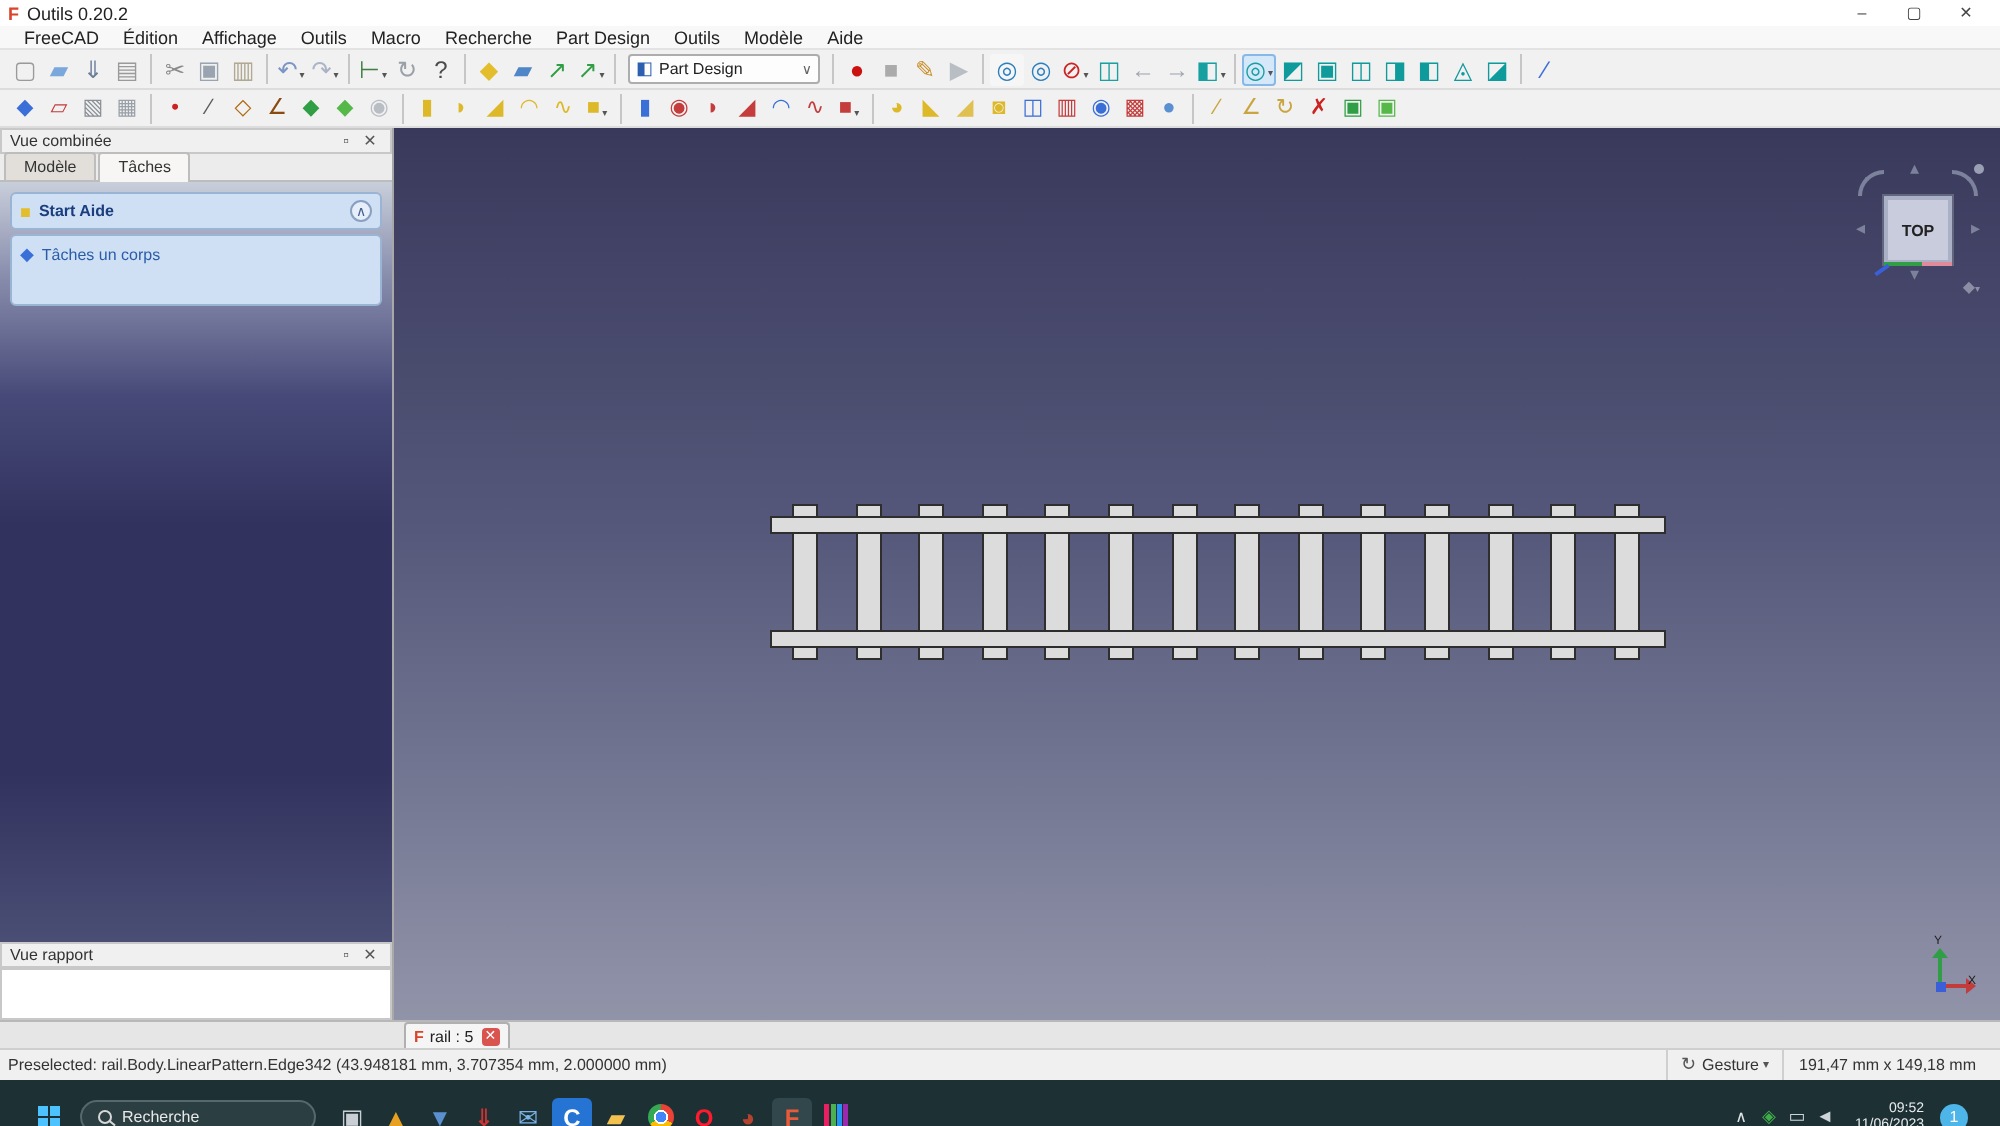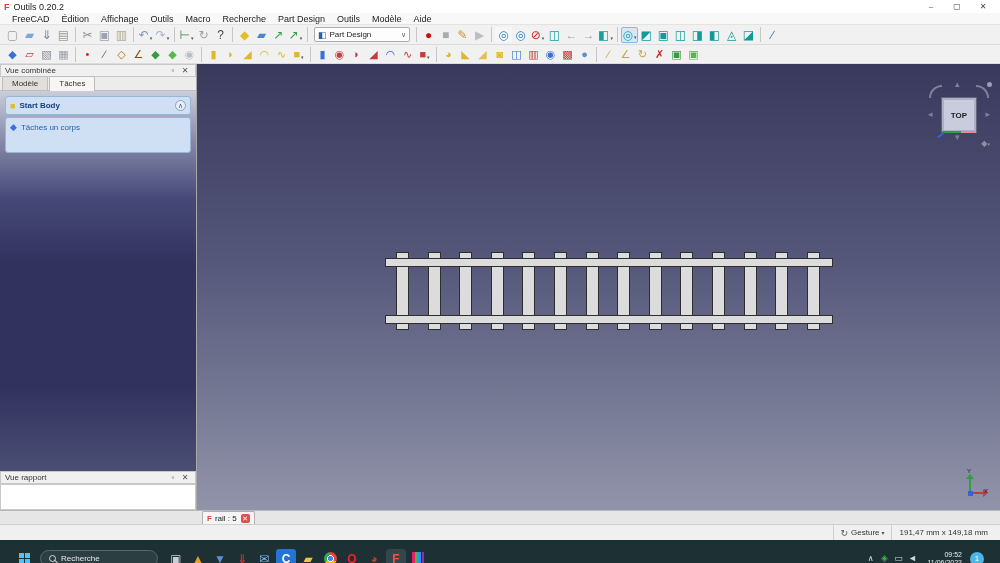--- a/index.html
+++ b/index.html
@@ -427,21 +427,21 @@
           </span>
         </span>
     </div>
     <div class="docktabs">
       <span class="dtab">Modèle</span>
       <span class="dtab active">Tâches</span>
     </div>
     <div class="taskarea">
       <div class="taskbox head">
         <span class="bicon">■</span>
-        <span class="ttl">Start Body</span>
+        <span class="ttl">Start Aide</span>
         <span class="collbtn">∧</span>
       </div>
       <div class="taskbox body">
         <div class="tasklink">
           <span class="licon">◆</span>
           <span>Tâches un corps</span>
         </div>
       </div>
     </div>
     <div class="paneltitle">
@@ -510,20 +510,21 @@
 
 <div class="tabstrip">
   <span class="doctab">
     <span class="fico">F</span>
     <span>rail : 5</span>
     <span class="closebox">✕</span>
   </span>
 </div>
 
 <div class="statusbar">
+  <span>Preselected: rail.Body.LinearPattern.Edge342 (43.948181 mm, 3.707354 mm, 2.000000 mm)</span>
   <span class="spacer"></span>
   <span class="navmode">
     <span class="gico">↻</span>
     <span>Gesture</span>
     <span class="crt">▾</span>
   </span>
   <span class="dims">191,47 mm x 149,18 mm</span>
 </div>
 
 <div class="taskbarw">

